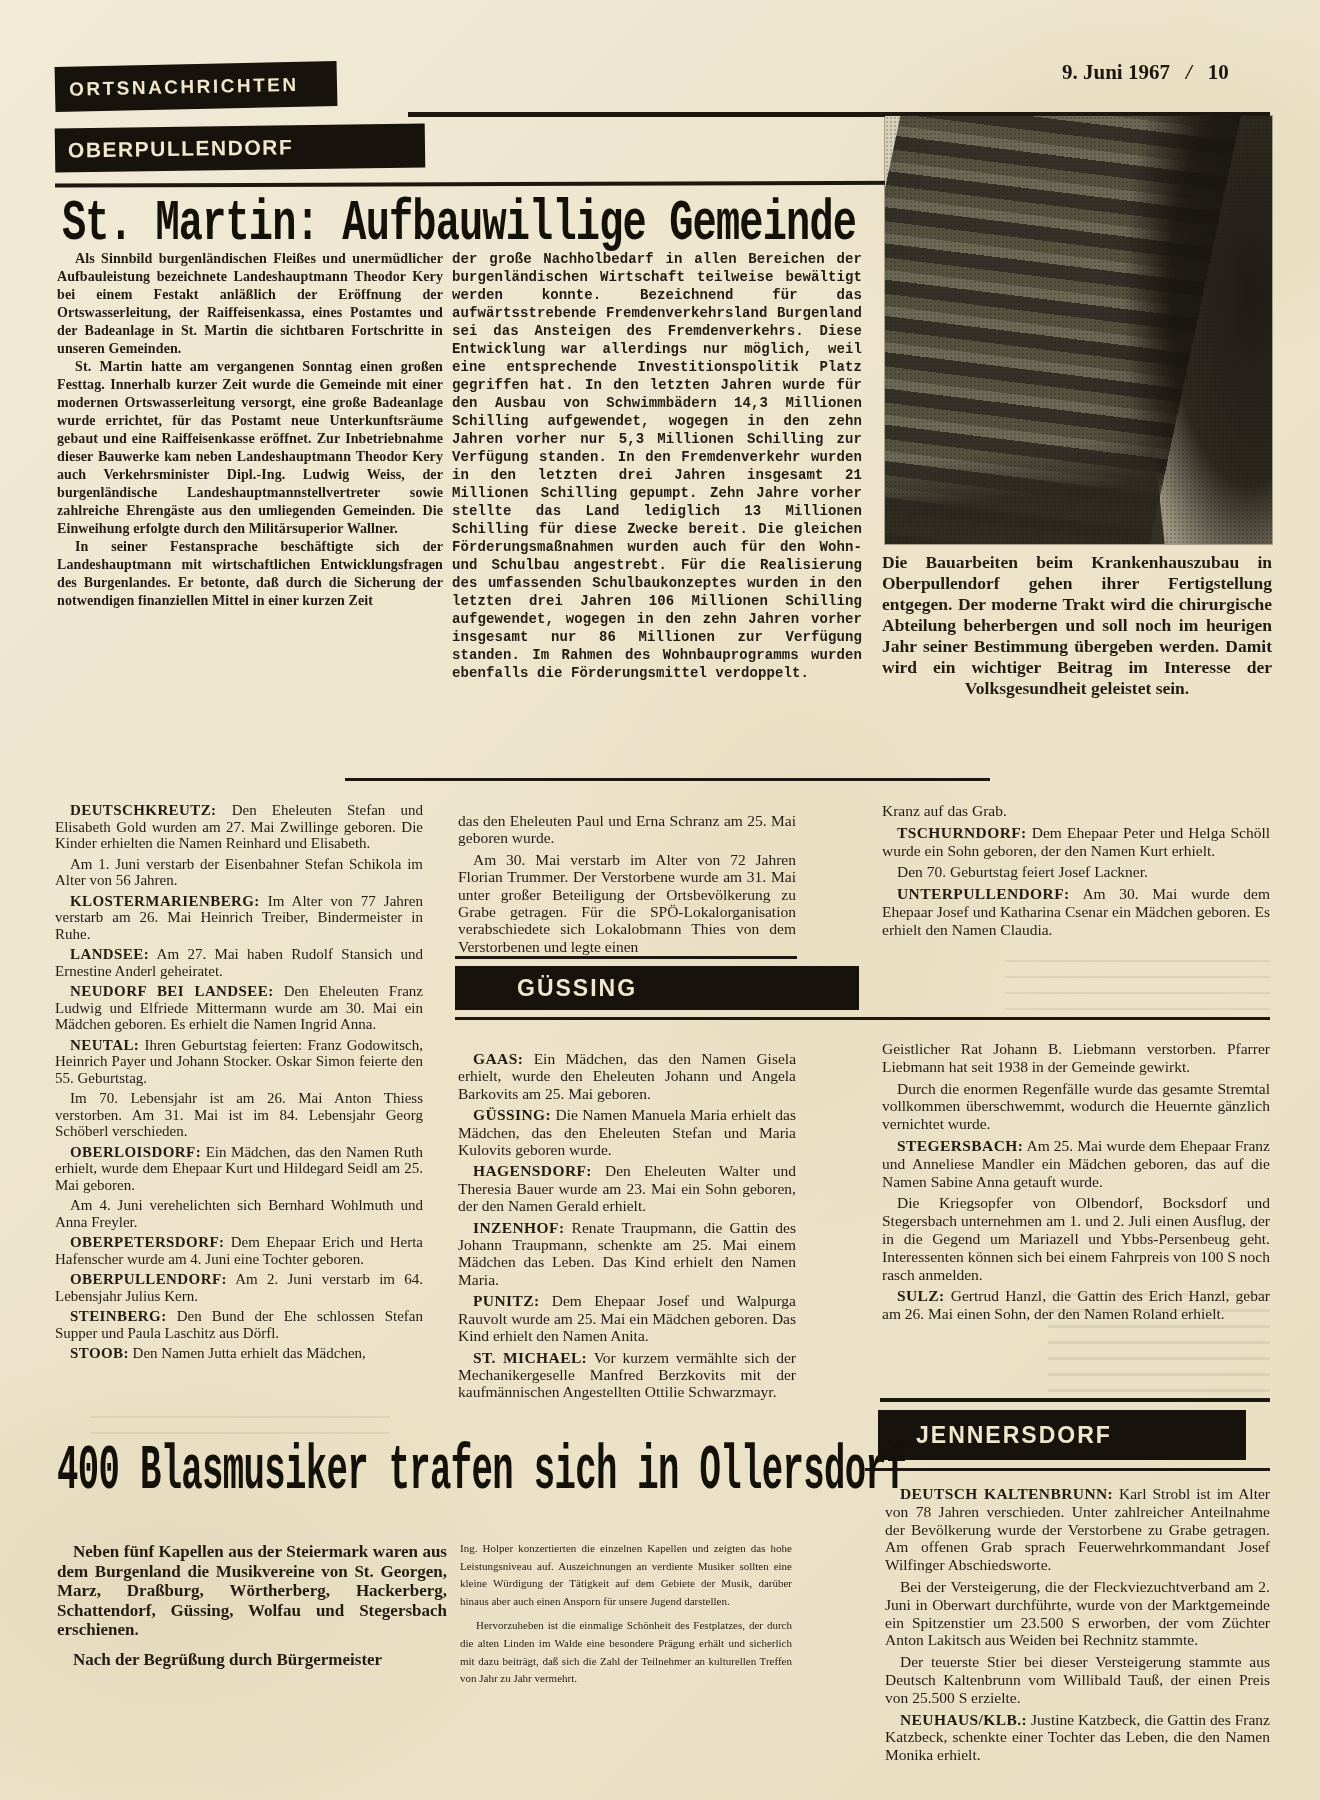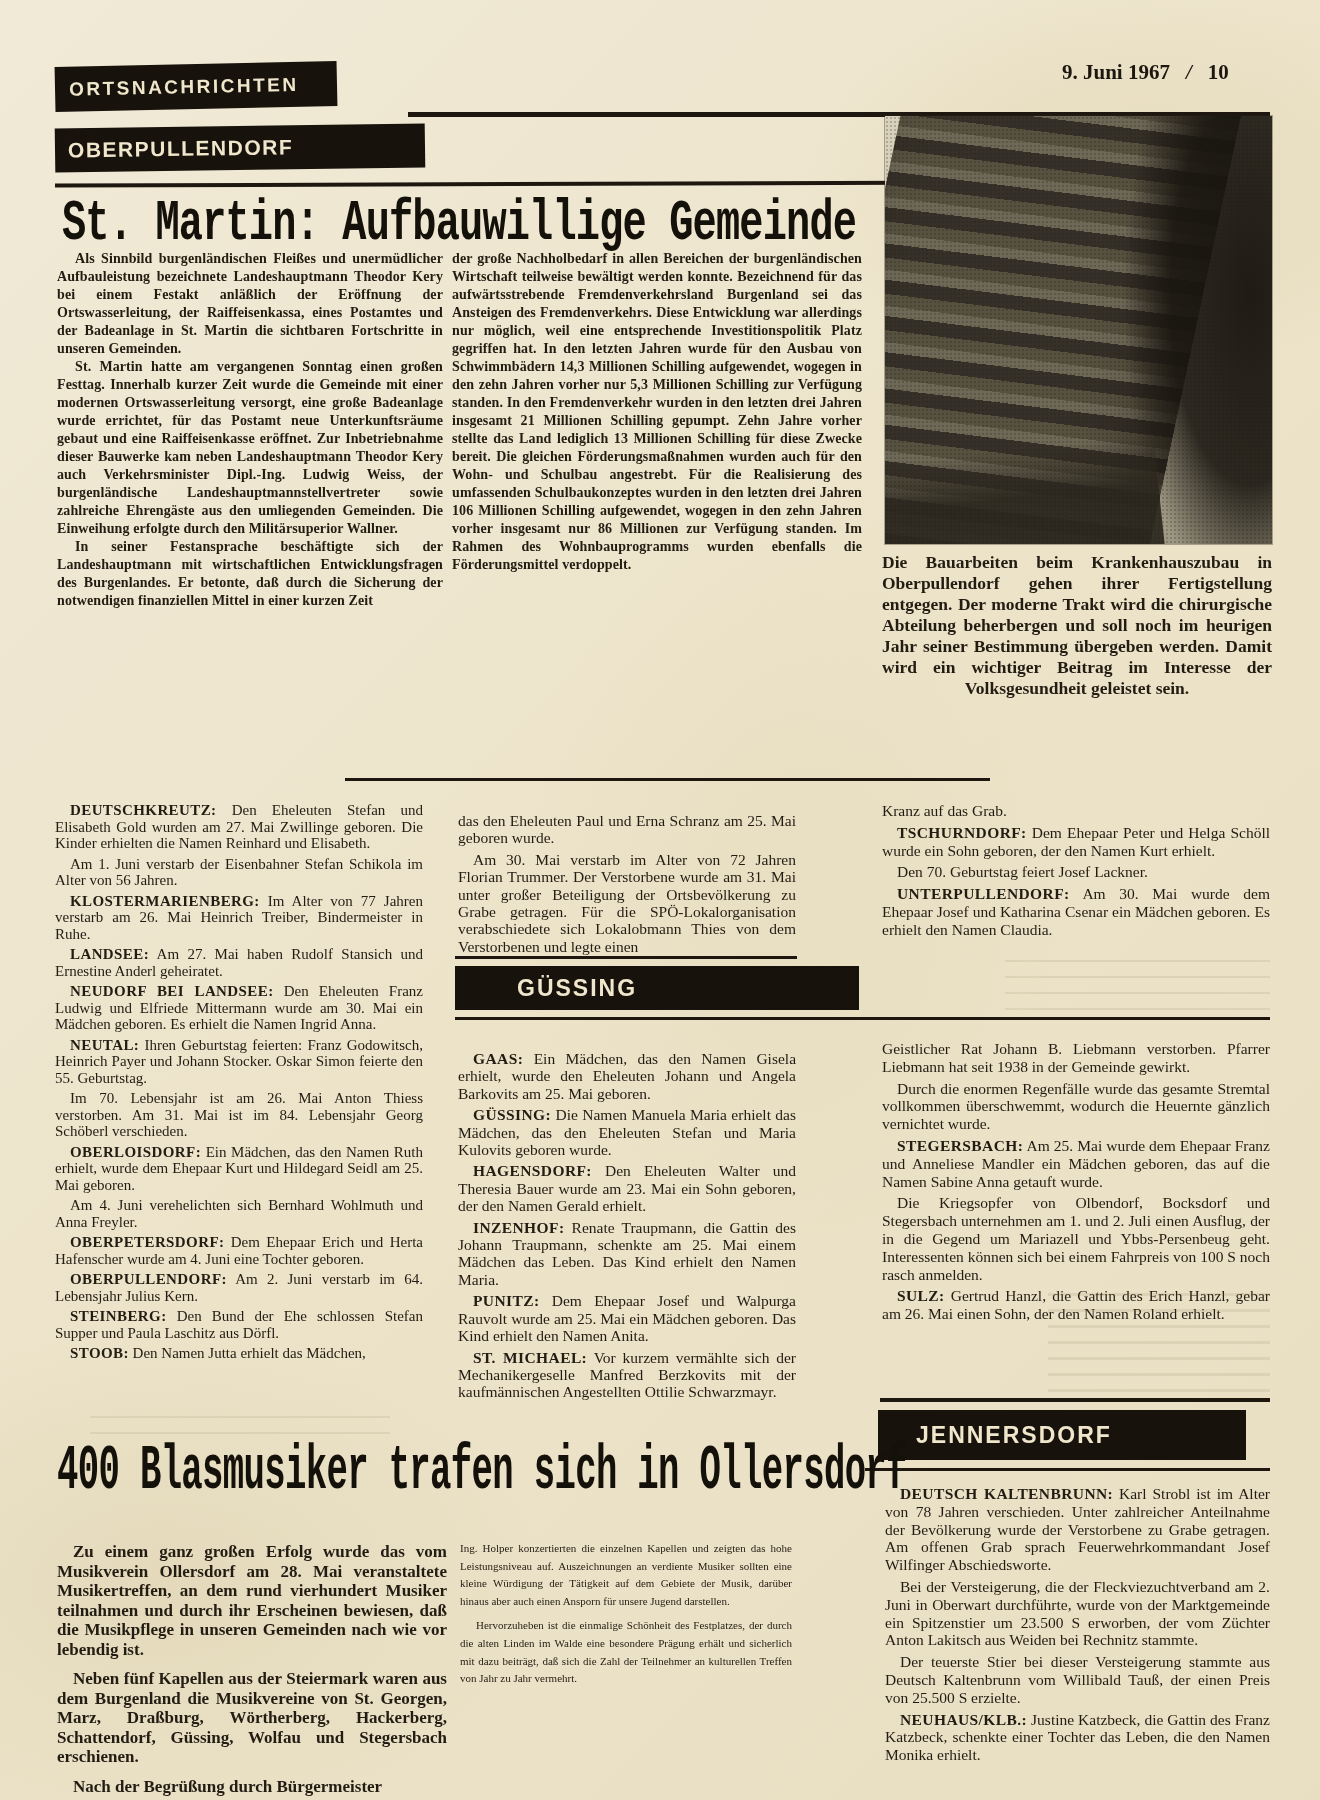--- a/index.html
+++ b/index.html
@@ -14,21 +14,21 @@
       linear-gradient(135deg,#f1ead7 0%,#ece3c9 48%,#e8dfc3 100%);
   }
   .abs{position:absolute;}
   .box{background:#17120c;color:#efe6cb;display:flex;align-items:center;
        font-family:"Liberation Sans", sans-serif;font-weight:700;}
   .rule{position:absolute;background:#1d1710;}
   .art{position:absolute;text-align:justify;}
   .art p{margin:0;}
   .feature{font-size:14px;line-height:18px;font-weight:700;letter-spacing:.1px;}
   .feature p{text-indent:18px;}
-  .feature p.noindent{text-indent:0;}
+  .feature p.noindent{text-indent:0;font-family:Liberation Mono, monospace;}
   .caption{font-size:17.5px;line-height:21px;font-weight:700;text-align:justify;text-align-last:center;}
   .briefs p{margin:0 0 4px;text-indent:15px;}
   .briefs p.cont{text-indent:0;}
   .briefsA{font-size:15px;line-height:16.5px;}
   .briefsB{font-size:15.5px;line-height:17.4px;margin-top:10px;}
   .briefsC{font-size:15.5px;line-height:17.8px;}
   .lead{font-weight:700;letter-spacing:.4px;}
   .headline{font-family:Liberation Mono, monospace;font-weight:700;color:#14100a;white-space:nowrap;}
   .cond1{display:inline-block;transform:scale(.84,1.18);transform-origin:left top;font-size:48px;letter-spacing:-1px;}
   .cond2{display:inline-block;transform:scale(.66,1.16);transform-origin:left top;font-size:54px;letter-spacing:-1px;}
@@ -162,21 +162,20 @@
     <p><span class="lead">DEUTSCH KALTENBRUNN:</span> <span>Karl Strobl ist im Alter von 78 Jahren verschieden. Unter zahlreicher Anteilnahme der Bevölkerung wurde der Verstorbene zu Grabe getragen. Am offenen Grab sprach Feuerwehrkommandant Josef Wilfinger Abschiedsworte.</span></p>
     <p>Bei der Versteigerung, die der Fleckviezuchtverband am 2. Juni in Oberwart durchführte, wurde von der Marktgemeinde ein Spitzenstier um 23.500 S erworben, der vom Züchter Anton Lakitsch aus Weiden bei Rechnitz stammte.</p>
     <p>Der teuerste Stier bei dieser Versteigerung stammte aus Deutsch Kaltenbrunn vom Willibald Tauß, der einen Preis von 25.500 S erzielte.</p>
     <p><span class="lead">NEUHAUS/KLB.:</span> <span>Justine Katzbeck, die Gattin des Franz Katzbeck, schenkte einer Tochter das Leben, die den Namen Monika erhielt.</span></p>
   </div>
 
   <div class="headline abs" style="left:57px;top:1436px;">
     <span class="cond2">400 Blasmusiker trafen sich in Ollersdorf</span>
   </div>
   <div class="art bottom1" style="left:57px;top:1542px;width:390px;">
-    <p>Zu einem ganz großen Erfolg wurde das vom Musikverein Ollersdorf am 28. Mai veranstaltete Musikertreffen, an dem rund vierhundert Musiker teilnahmen und durch ihr Erscheinen bewiesen, daß die Musikpflege in unseren Gemeinden nach wie vor lebendig ist.</p>
     <p>Neben fünf Kapellen aus der Steiermark waren aus dem Burgenland die Musikvereine von St. Georgen, Marz, Draßburg, Wörtherberg, Hackerberg, Schattendorf, Güssing, Wolfau und Stegersbach erschienen.</p>
     <p>Nach der Begrüßung durch Bürgermeister</p>
   </div>
   <div class="art bottom2" style="left:460px;top:1540px;width:332px;">
     <p class="cont">Ing. Holper konzertierten die einzelnen Kapellen und zeigten das hohe Leistungsniveau auf. Auszeichnungen an verdiente Musiker sollten eine kleine Würdigung der Tätigkeit auf dem Gebiete der Musik, darüber hinaus aber auch einen Ansporn für unsere Jugend darstellen.</p>
     <p>Hervorzuheben ist die einmalige Schönheit des Festplatzes, der durch die alten Linden im Walde eine besondere Prägung erhält und sicherlich mit dazu beiträgt, daß sich die Zahl der Teilnehmer an kulturellen Treffen von Jahr zu Jahr vermehrt.</p>
   </div>
 
   <div class="ghost" style="left:1005px;top:958px;width:265px;height:52px;"></div>
   <div class="ghost" style="left:1048px;top:1282px;width:222px;height:110px;"></div>

